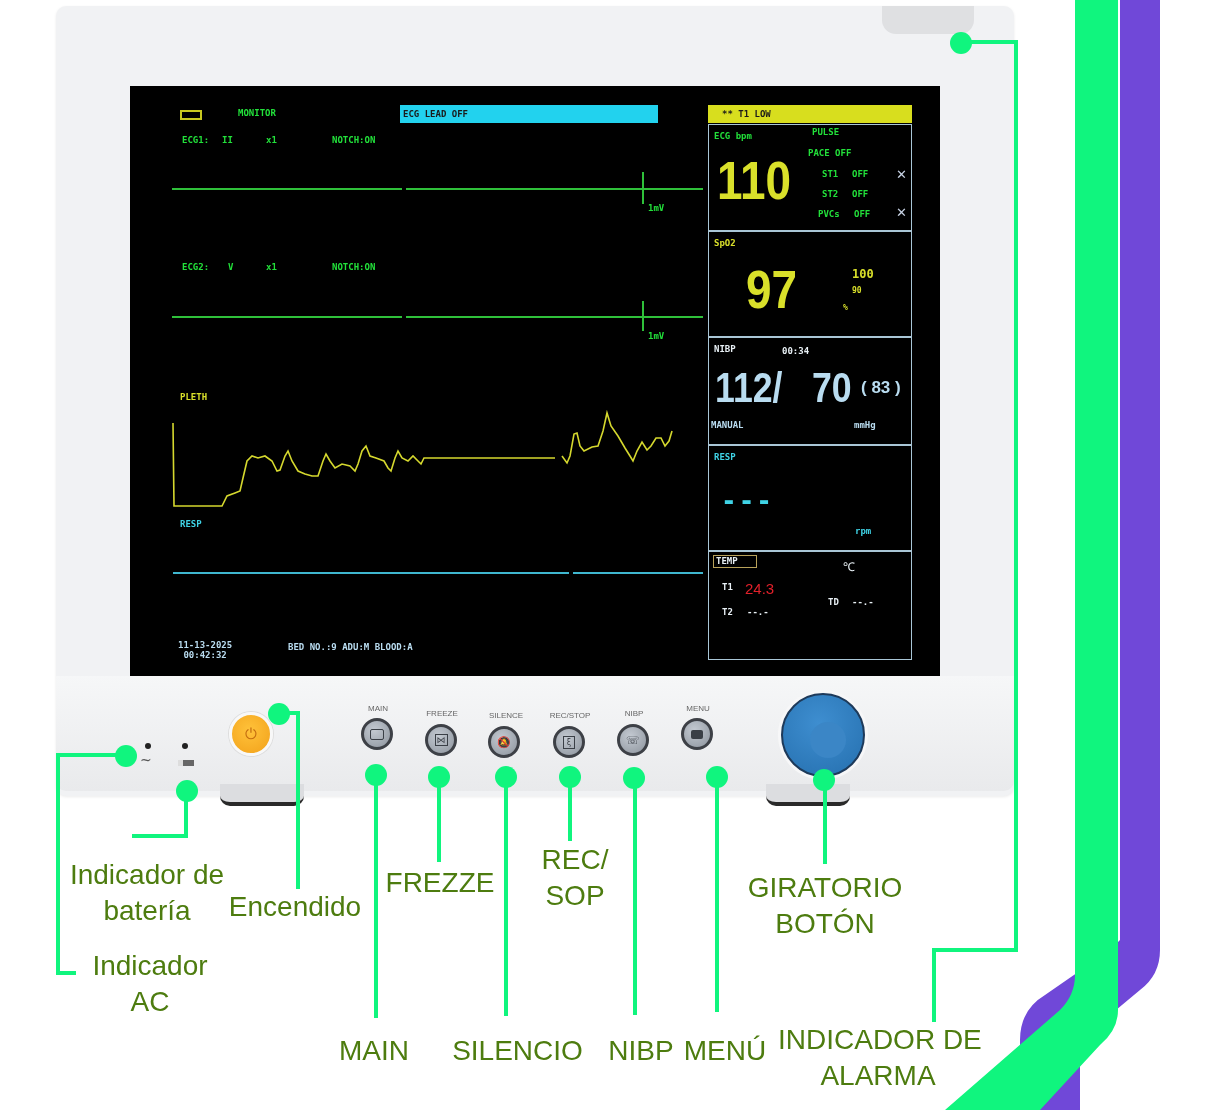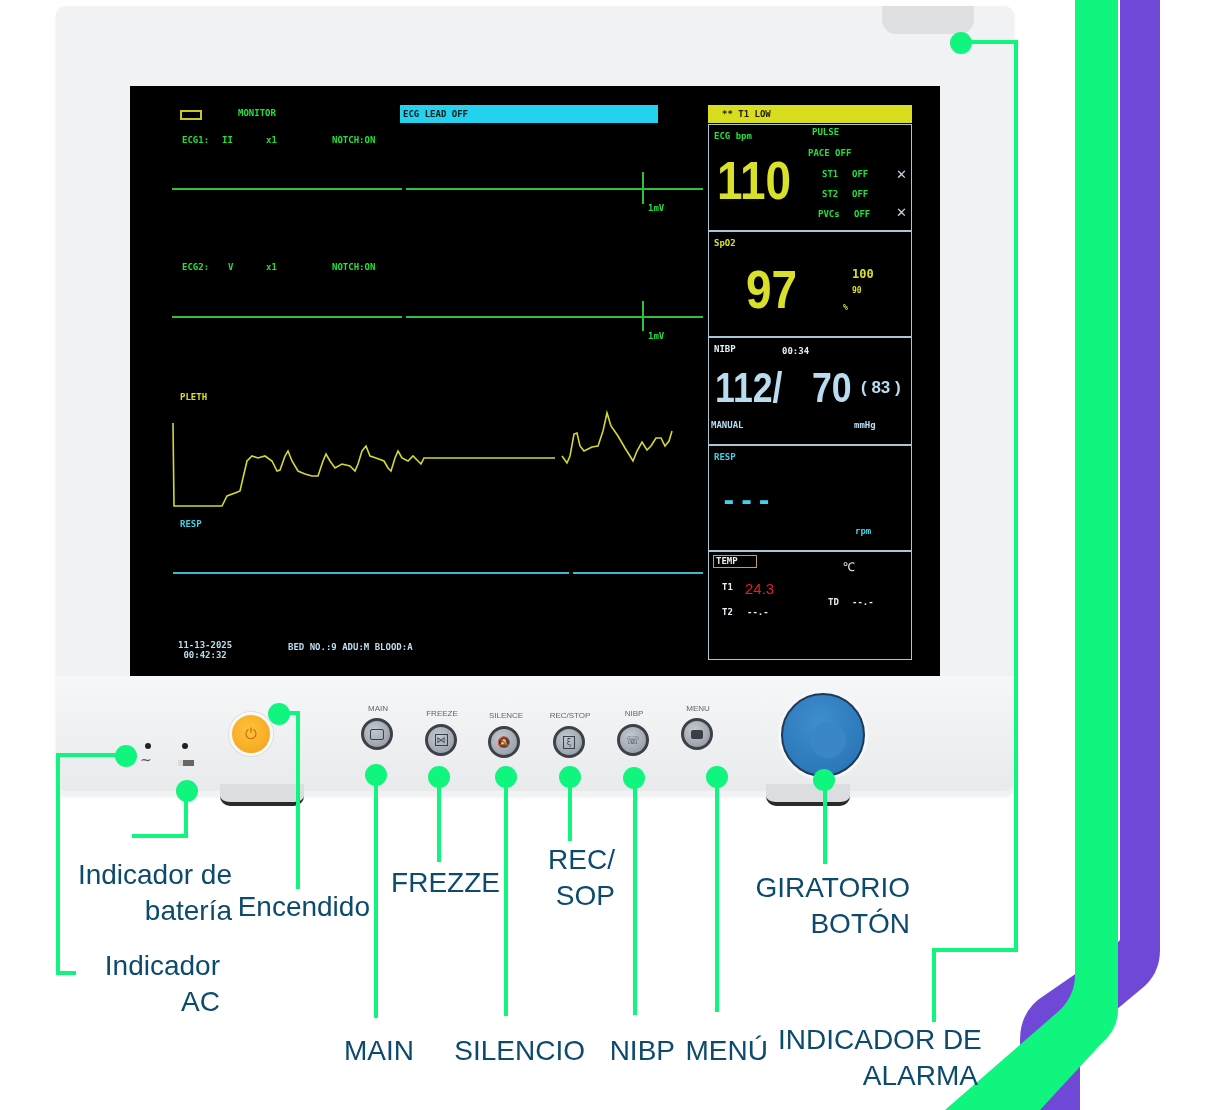--- a/index.html
+++ b/index.html
@@ -20,21 +20,21 @@
   .w{color:#e8f0f5;}
   .lb{color:#b9dcf0;}
   .r{color:#e0202a;}
   .t9{font-size:9px;}
   .panel{position:absolute;border:1.5px solid #a9c6d6;}
   
   .key{position:absolute;width:32px;height:32px;border-radius:50%;background:radial-gradient(circle at 40% 35%,#c3c9d1,#8d949d);border:3px solid #3d4046;box-sizing:border-box;display:flex;align-items:center;justify-content:center;}
   .key-label{position:absolute;font-family:"Liberation Sans",sans-serif;font-size:8px;color:#666;text-align:center;width:70px;}
   .dot{position:absolute;width:22px;height:22px;border-radius:50%;background:#10f57e;}
   .line{position:absolute;background:#10f57e;}
-  .callout{position:absolute;font-family:"Liberation Sans",sans-serif;font-size:28px;color:#0c4a6e;text-align:right;line-height:36px;white-space:nowrap;font-weight:300;}
+  .callout{position:absolute;font-family:"Liberation Sans",sans-serif;font-size:28px;color:#4d7c0f;text-align:center;line-height:36px;white-space:nowrap;font-weight:300;}
 </style>
 </head>
 <body>
 
 <svg class="stripe-svg" width="1214" height="1110">
   <path d="M1120 0 L1160 0 L1160 950 Q1160 975 1140 990 L1080 1040 L1080 1110 L1020 1110 L1020 1040 Q1020 1010 1045 995 L1110 950 L1120 940 Z" fill="#7048d8"></path>
   <path d="M1075 0 L1118 0 L1118 1010 Q1118 1030 1100 1045 L1040 1110 L945 1110 L1060 1010 Q1075 995 1075 975 Z" fill="#10f57e"></path>
 </svg>
 
 <div class="monitor"></div>

